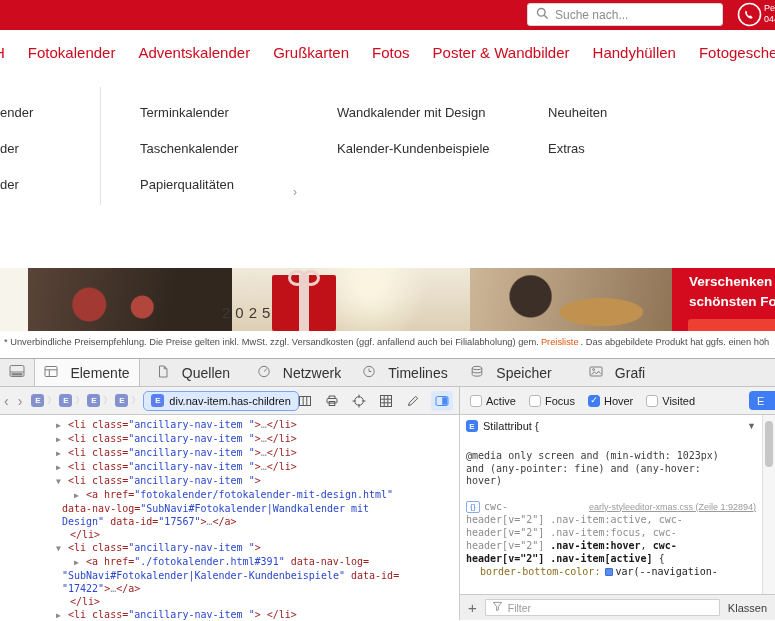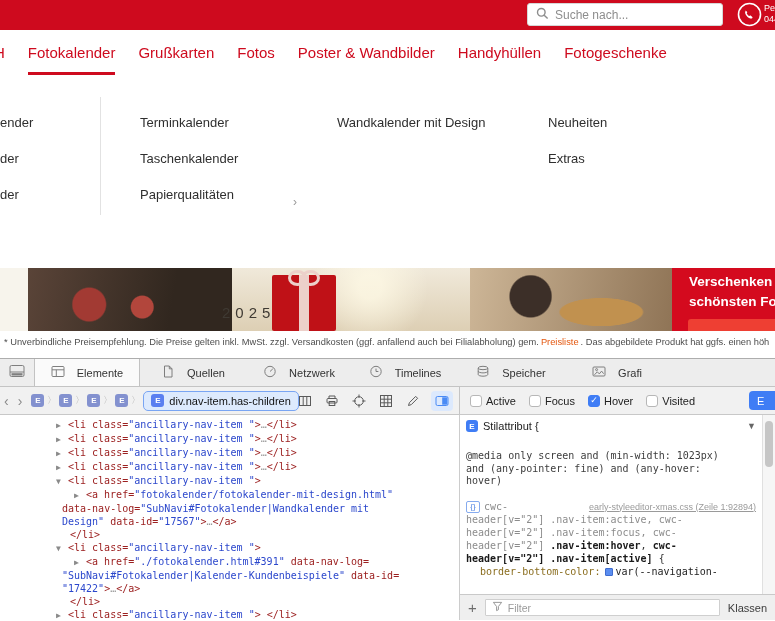--- a/index.html
+++ b/index.html
@@ -13,21 +13,21 @@
   .phone-circle{position:absolute;left:737px;top:2px;width:25px;height:25px}
   .phone-text{position:absolute;left:764px;top:3px;color:#fff;font-size:9px;line-height:11px;white-space:nowrap}
 
   
   #navbar{position:absolute;left:0;top:30px;width:775px;height:45px;background:#fff;display:flex;align-items:stretch;gap:23px;overflow:hidden}
   .nav-item{color:#ce0a1e;font-size:15px;display:flex;align-items:center;border-bottom:3px solid transparent;padding-top:2px;white-space:nowrap;cursor:pointer}
   .nav-item.active{border-bottom-color:#ce0a1e}
   .nav-item:first-child{margin-left:-6px}
 
   
-  #megamenu{position:absolute;left:0;top:75px;width:775px;height:150px;background:#fff}
+  #megamenu{position:absolute;left:0;top:65px;width:775px;height:150px;background:#fff}
   .mega-divider{position:absolute;left:100px;top:22px;width:1px;height:118px;background:#e2e2e2}
   .mega-col{position:absolute;top:40px;display:flex;flex-direction:column;gap:21px}
   .mega-item{font-size:13px;color:#2f2f2f;white-space:nowrap;cursor:pointer}
   #mega-col-1{left:0}#mega-col-2{left:140px}#mega-col-3{left:337px}#mega-col-4{left:548px}
   .mega-chevron{position:absolute;left:293px;top:120px;color:#9a9a9a;font-size:12px}
 
   
   #banner{position:absolute;left:0;top:268px;width:775px;height:63px;overflow:hidden;background:linear-gradient(90deg,#efe8da,#e3d7c2)}
   .banner-left{position:absolute;left:0;top:0;width:28px;height:63px;background:#f7f4ec}
   .photo-a{position:absolute;left:28px;top:0;width:204px;height:63px;
@@ -53,21 +53,21 @@
   .promo-cta{position:absolute;left:16px;top:51px;width:92px;height:12px;background:#ee3f33;border-radius:3px 3px 0 0}
 
   
   #disclaimer{position:absolute;left:0;top:331px;width:775px;height:22px;display:flex;align-items:center;font-size:9.3px;color:#4d4d4d;white-space:nowrap;overflow:hidden;padding-left:4px;background:#fff}
   #disclaimer .price-link{color:#e4570f;margin:0 2px;cursor:pointer}
 
   
   #devtools{position:absolute;left:0;top:358px;width:775px;height:263px;background:#fff;border-top:1px solid #adadad}
   .dt-tabs{height:28px;background:#ededed;border-bottom:1px solid #c4c4c4;display:flex;align-items:stretch}
   .dock-btn{width:34px;display:flex;align-items:center;justify-content:center;cursor:pointer}
-  .dt-tab{width:106px;display:flex;align-items:center;justify-content:center;gap:12px;font-size:11px;color:#333;cursor:pointer;white-space:nowrap;overflow:hidden}
+  .dt-tab{width:106px;display:flex;align-items:center;justify-content:center;gap:12px;font-size:14px;color:#333;cursor:pointer;white-space:nowrap;overflow:hidden}
   .dt-tab.active{background:#fafafa;border-left:1px solid #c2c2c2;border-right:1px solid #c2c2c2}
 
   .dt-toolbar2{height:28px;display:flex;background:#f1f1f1;border-bottom:1px solid #c8c8c8}
   .tb-left{width:460px;display:flex;align-items:center;border-right:1px solid #c4c4c4;position:relative;overflow:hidden}
   .nav-arrows{font-size:14px;color:#8a8a8a;padding:0 4px 0 4px;letter-spacing:5px;cursor:pointer}
   .crumb-badge{width:13px;height:13px;border-radius:3px;background:#8391cf;color:#fff;font-size:8px;font-weight:bold;display:flex;align-items:center;justify-content:center;flex:none;cursor:pointer}
   .crumb-sep{color:#b0b0b0;font-size:9px;margin:0 3px}
   .crumb-selected{display:flex;align-items:center;gap:5px;border:1px solid #79a5f3;background:#ddeafd;border-radius:5px;height:20px;padding:0 7px;font-size:11px;color:#111;cursor:pointer;white-space:nowrap}
   .tb-icons{position:absolute;right:6px;top:0;height:28px;display:flex;gap:9px;align-items:center}
   .tb-icon{width:18px;height:18px;display:flex;align-items:center;justify-content:center;cursor:pointer}
@@ -130,20 +130,21 @@
   </div>
   <div class="phone-text">
     <div>Per</div>
     <div>044</div>
   </div>
 </div>
 
 <div id="navbar">
     <div class="nav-item">H</div>
     <div class="nav-item active">Fotokalender</div>
+    <div class="nav-item">Adventskalender</div>
     <div class="nav-item">Grußkarten</div>
     <div class="nav-item">Fotos</div>
     <div class="nav-item">Poster &amp; Wandbilder</div>
     <div class="nav-item">Handyhüllen</div>
     <div class="nav-item">Fotogeschenke</div>
   </div>
 
 <div id="megamenu">
   <div class="mega-divider"></div>
   <div class="mega-col" id="mega-col-1">
@@ -151,20 +152,21 @@
       <div class="mega-item">der</div>
       <div class="mega-item">der</div>
     </div>
   <div class="mega-col" id="mega-col-2">
       <div class="mega-item">Terminkalender</div>
       <div class="mega-item">Taschenkalender</div>
       <div class="mega-item">Papierqualitäten</div>
     </div>
   <div class="mega-col" id="mega-col-3">
       <div class="mega-item">Wandkalender mit Design</div>
+      <div class="mega-item">Kalender-Kundenbeispiele</div>
     </div>
   <div class="mega-col" id="mega-col-4">
       <div class="mega-item">Neuheiten</div>
       <div class="mega-item">Extras</div>
     </div>
   <div class="mega-chevron">›</div>
 </div>
 
 <div id="banner">
   <div class="banner-left"></div>

